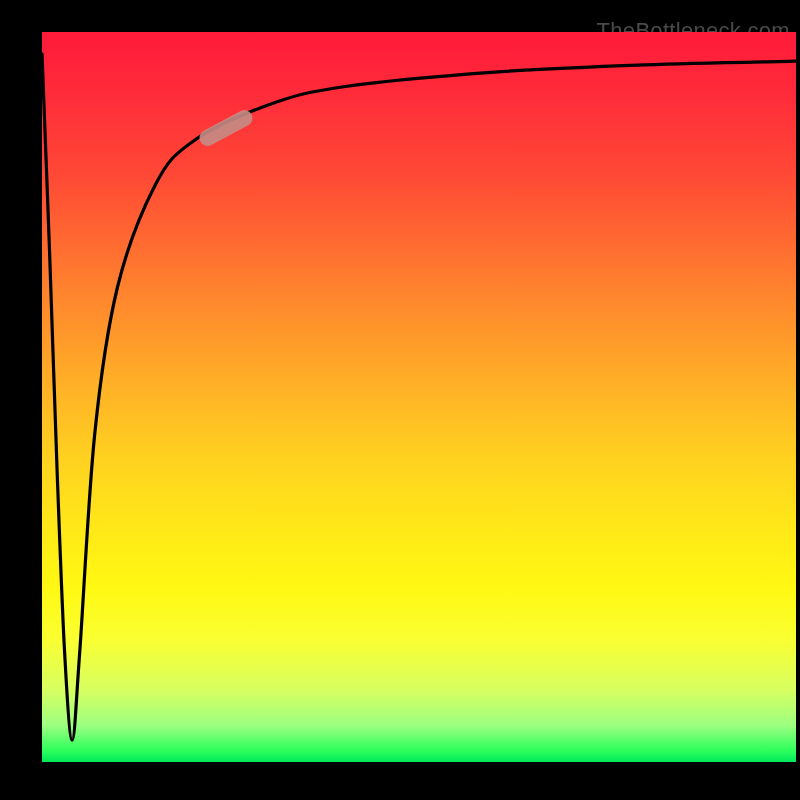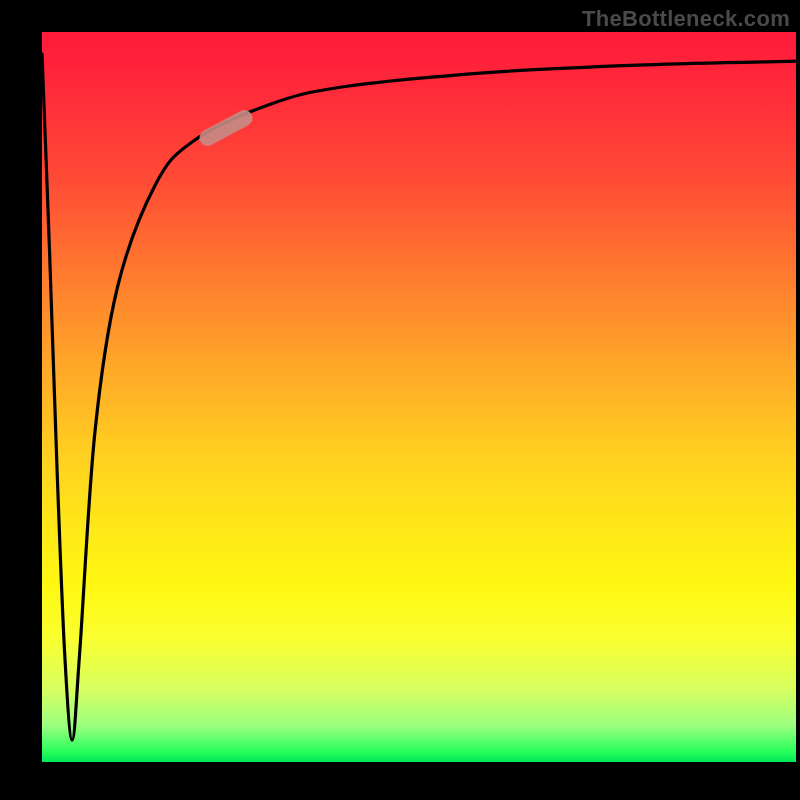--- a/index.html
+++ b/index.html
@@ -25,25 +25,25 @@
     #faff30 83%,
     #d8ff60 90%,
     #9cff80 95%,
     #2bff5c 98.5%,
     #00e85a 100%
   );
 }
 
 .attribution {
   position: absolute;
-  top: 6px;
+  top: 18px;
   right: 10px;
   color: #4a4a4a;
   font-size: 22px;
-  font-weight: 700;
+  font-weight: 400;
   letter-spacing: 0.3px;
 }
 
 .curve-svg {
   position: absolute;
   left: 0; top: 0;
   width: 754px;
   height: 730px;
 }
 

